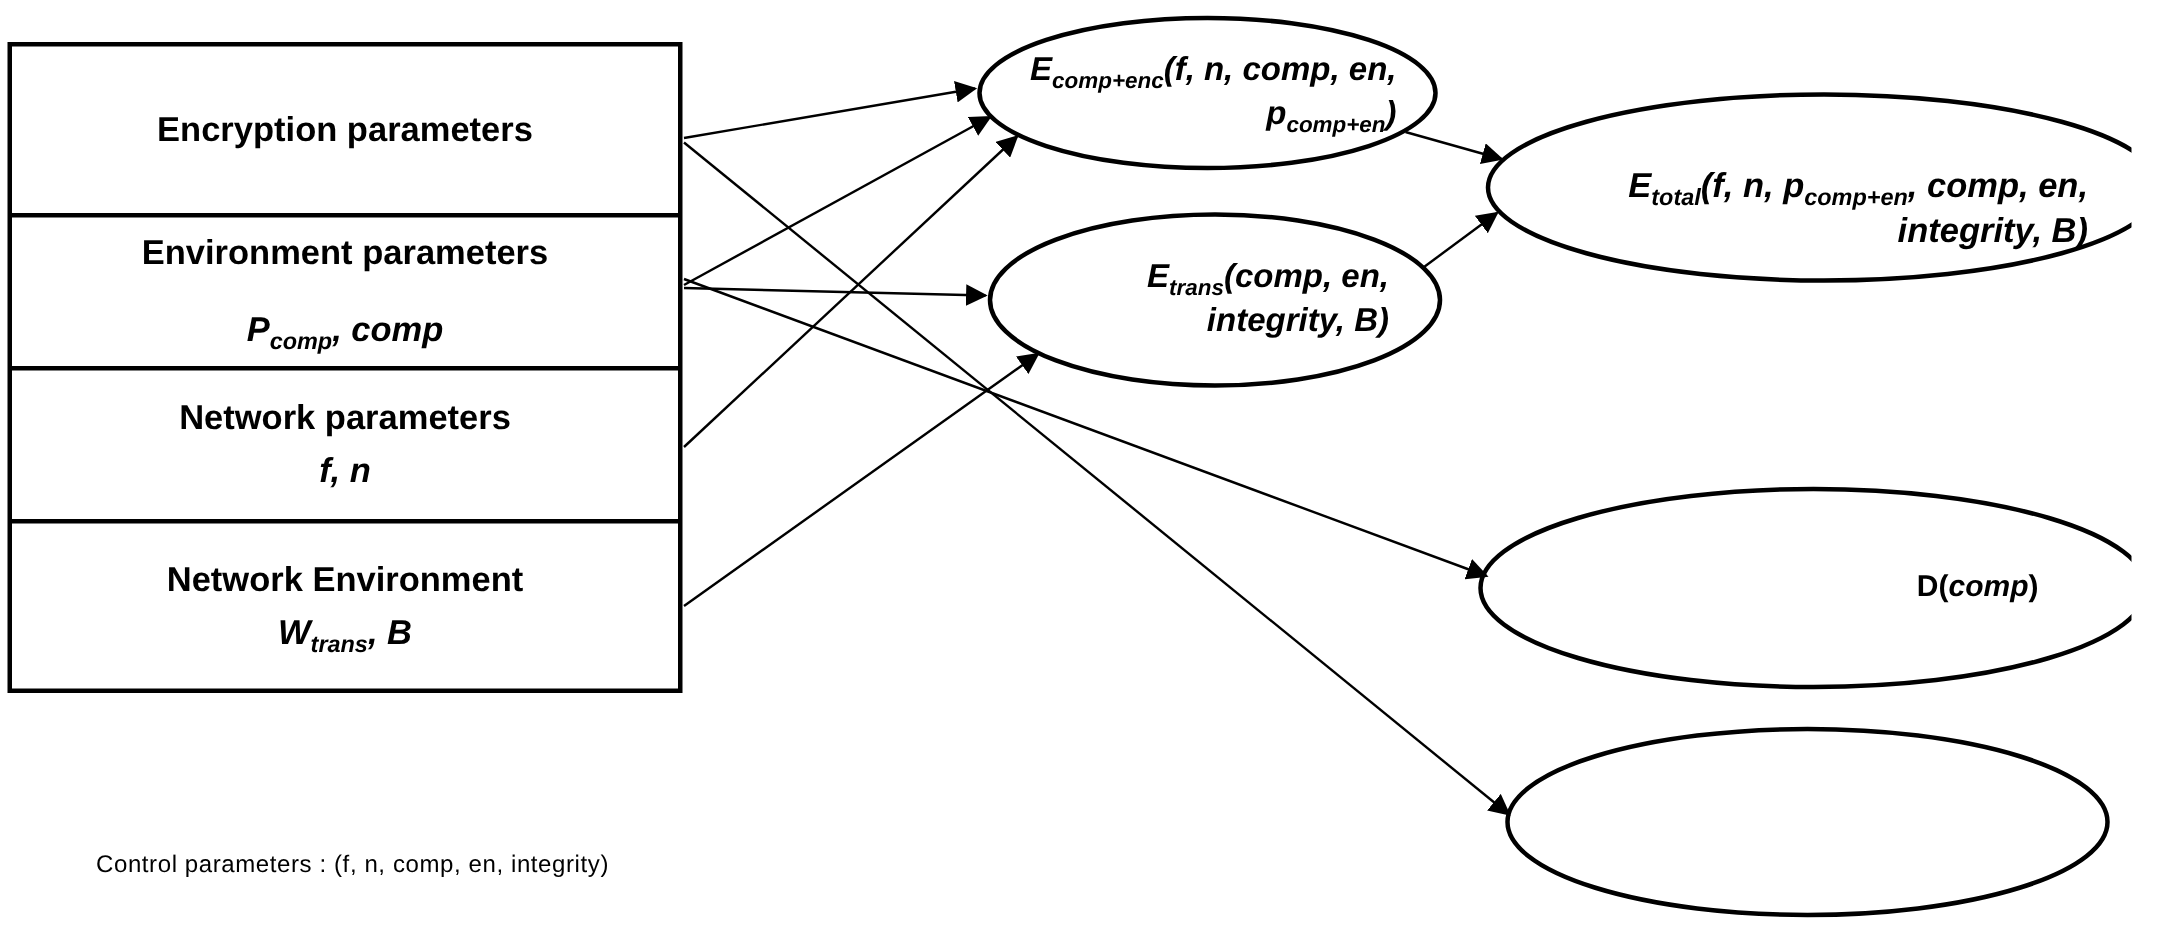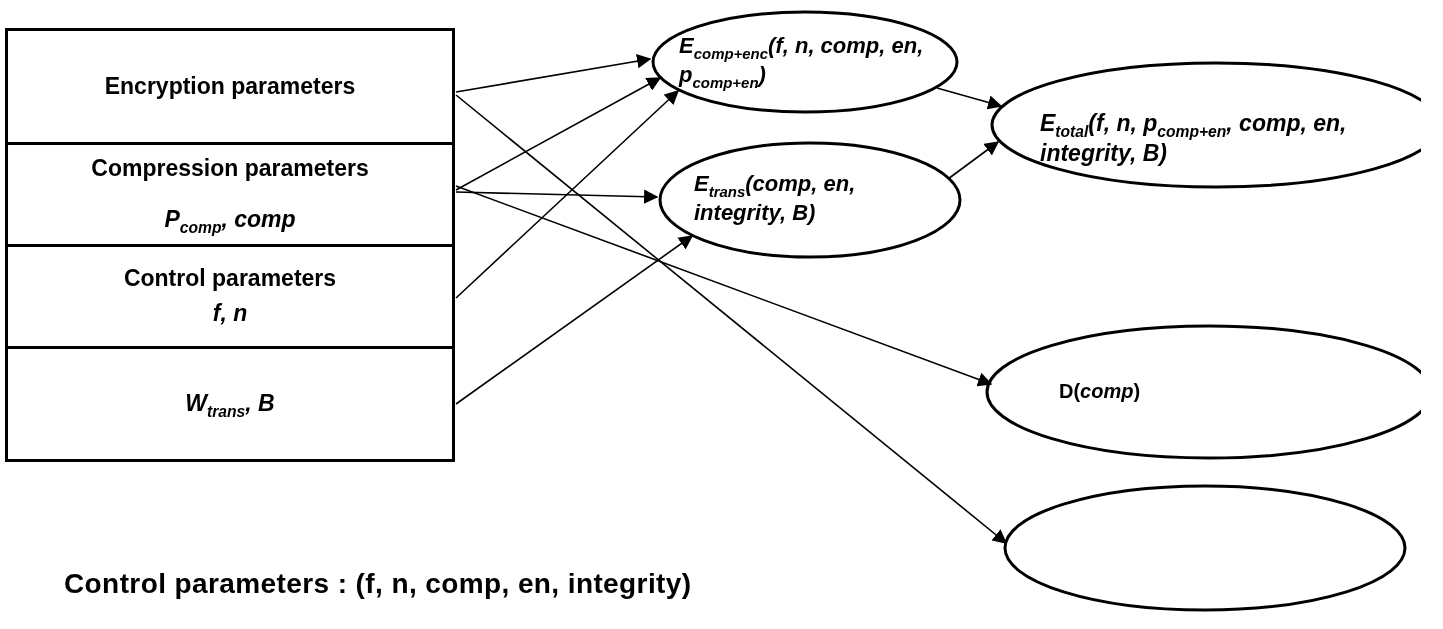--- a/index.html
+++ b/index.html
@@ -18,28 +18,28 @@
     display:flex; flex-direction:column; align-items:center; justify-content:center;
     gap:8px; border-bottom:3px solid #000; box-sizing:border-box;
   }
   .section:last-child { border-bottom:none; }
   .section.spread { gap:24px; }
   .sec-title { font-size:23px; font-weight:700; }
   .sec-params { font-size:23px; font-weight:700; font-style:italic; }
   sub { font-size:68%; line-height:0; }
 
   .node-label {
-    position:absolute; transform:translate(-50%,-50%); text-align:left;
+    position:absolute; transform:translate(-50%,-50%); text-align:right;
     font-weight:700; font-style:italic; font-size:22px; line-height:1.3;
   }
   .node-label.plain { font-style:normal; font-size:20px; }
   .node-label.plain i { font-style:italic; }
 
   .footer-text {
-    position:absolute; left:64px; top:568px; font-size:28px; letter-spacing:0.4px;font-weight:bold;
+    position:absolute; left:64px; top:568px; font-size:16px; letter-spacing:0.4px;
   }
 </style>
 </head>
 <body>
 
 <div class="canvas">
 
   <svg class="layer" viewBox="0 0 1443 629">
     <defs>
       <marker id="arrow" viewBox="0 0 10 10" refX="9" refY="5" markerWidth="9" markerHeight="9" orient="auto-start-reverse">
@@ -62,28 +62,29 @@
     <line x1="456" y1="95" x2="1006" y2="543" stroke="#000" stroke-width="1.6" marker-end="url(#arrow)"></line>
     <line x1="937" y1="88" x2="1001" y2="106" stroke="#000" stroke-width="1.6" marker-end="url(#arrow)"></line>
     <line x1="948" y1="179" x2="998" y2="142" stroke="#000" stroke-width="1.6" marker-end="url(#arrow)"></line>
   </svg>
 
   <div class="param-box">
     <div class="section spread" style="flex:115 0 0;">
       <div class="sec-title">Encryption parameters</div>
     </div>
     <div class="section spread" style="flex:102 0 0;">
-      <div class="sec-title">Compression parameters</div>
+      <div class="sec-title">Environment parameters</div>
       <div class="sec-params">P<sub>comp</sub>, comp</div>
     </div>
     <div class="section" style="flex:103 0 0;">
-      <div class="sec-title">Control parameters</div>
+      <div class="sec-title">Network parameters</div>
       <div class="sec-params">f, n</div>
     </div>
     <div class="section" style="flex:114 0 0;">
+      <div class="sec-title">Network Environment</div>
       <div class="sec-params">W<sub>trans</sub>, B</div>
     </div>
   </div>
 
   <div class="node-label" style="left:805px;  top:61px;  width:252px;">E<sub>comp+enc</sub>(f, n, comp, en, p<sub>comp+en</sub>)</div>
   <div class="node-label" style="left:810px;  top:199px; width:232px;">E<sub>trans</sub>(comp, en, integrity, B)</div>
   <div class="node-label" style="left:1216px; top:139px; width:352px; font-size:23px;">E<sub>total</sub>(f, n, p<sub>comp+en</sub>, comp, en, integrity, B)</div>
   <div class="node-label plain" style="left:1209px; top:391px; width:300px;">D(<i>comp</i>)</div>
 
   <div class="footer-text">Control parameters : (f, n, comp, en, integrity)</div>

